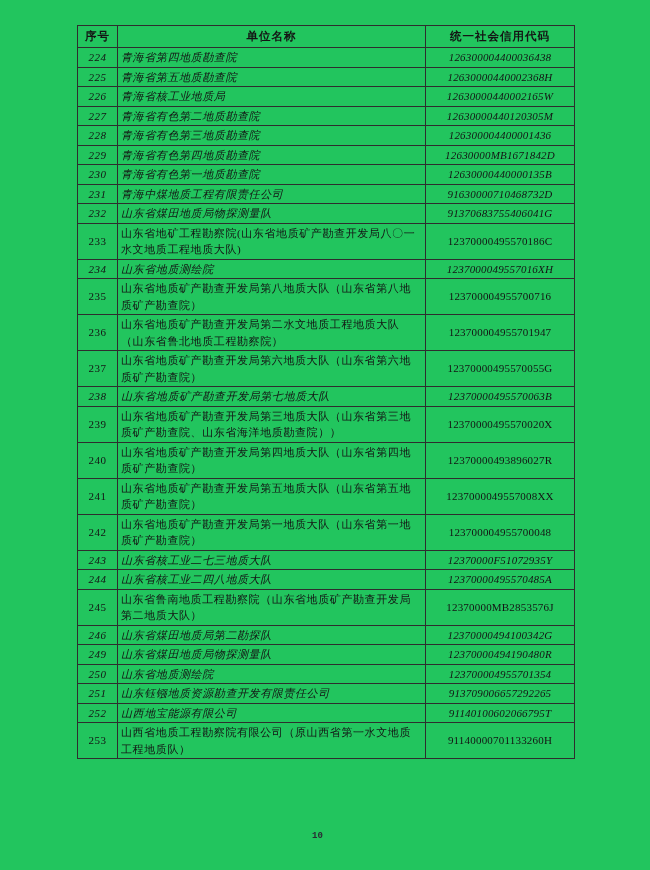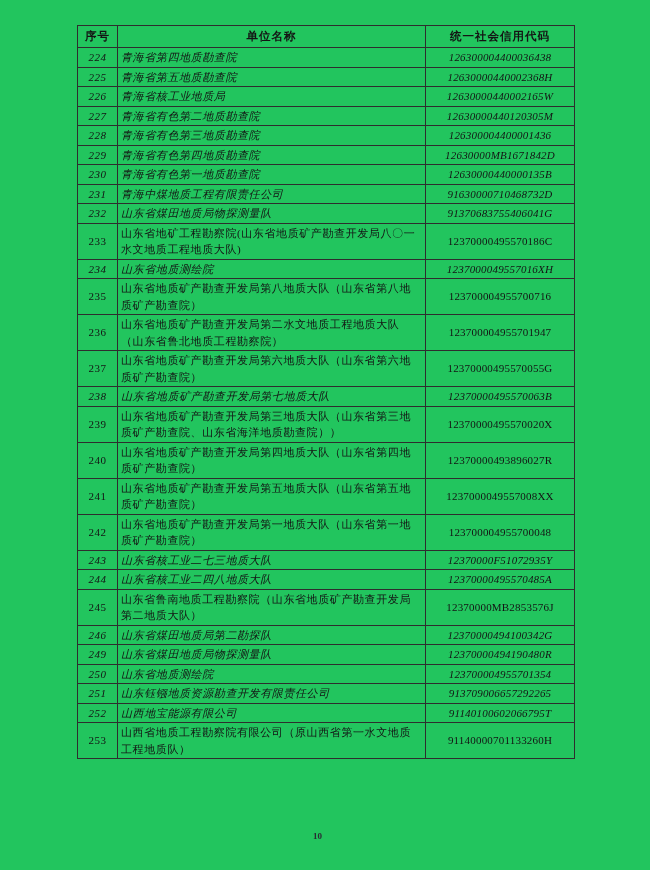--- a/index.html
+++ b/index.html
@@ -71,21 +71,21 @@
   tr.single td { height: 16px; font-style: italic; }
   .page-number {
     position: absolute;
     left: 0;
     right: 15px;
     top: 831px;
     text-align: center;
     font-size: 9px;
     font-weight: bold;
     color: #2a2a33;
-    font-family: Liberation Serif, serif;
+    font-family: Liberation Mono, monospace;
   }
 </style>
 </head>
 <body>
 
 <div class="doc-page">
 
   <table class="credit-table">
     <colgroup>
       <col class="c-no">

